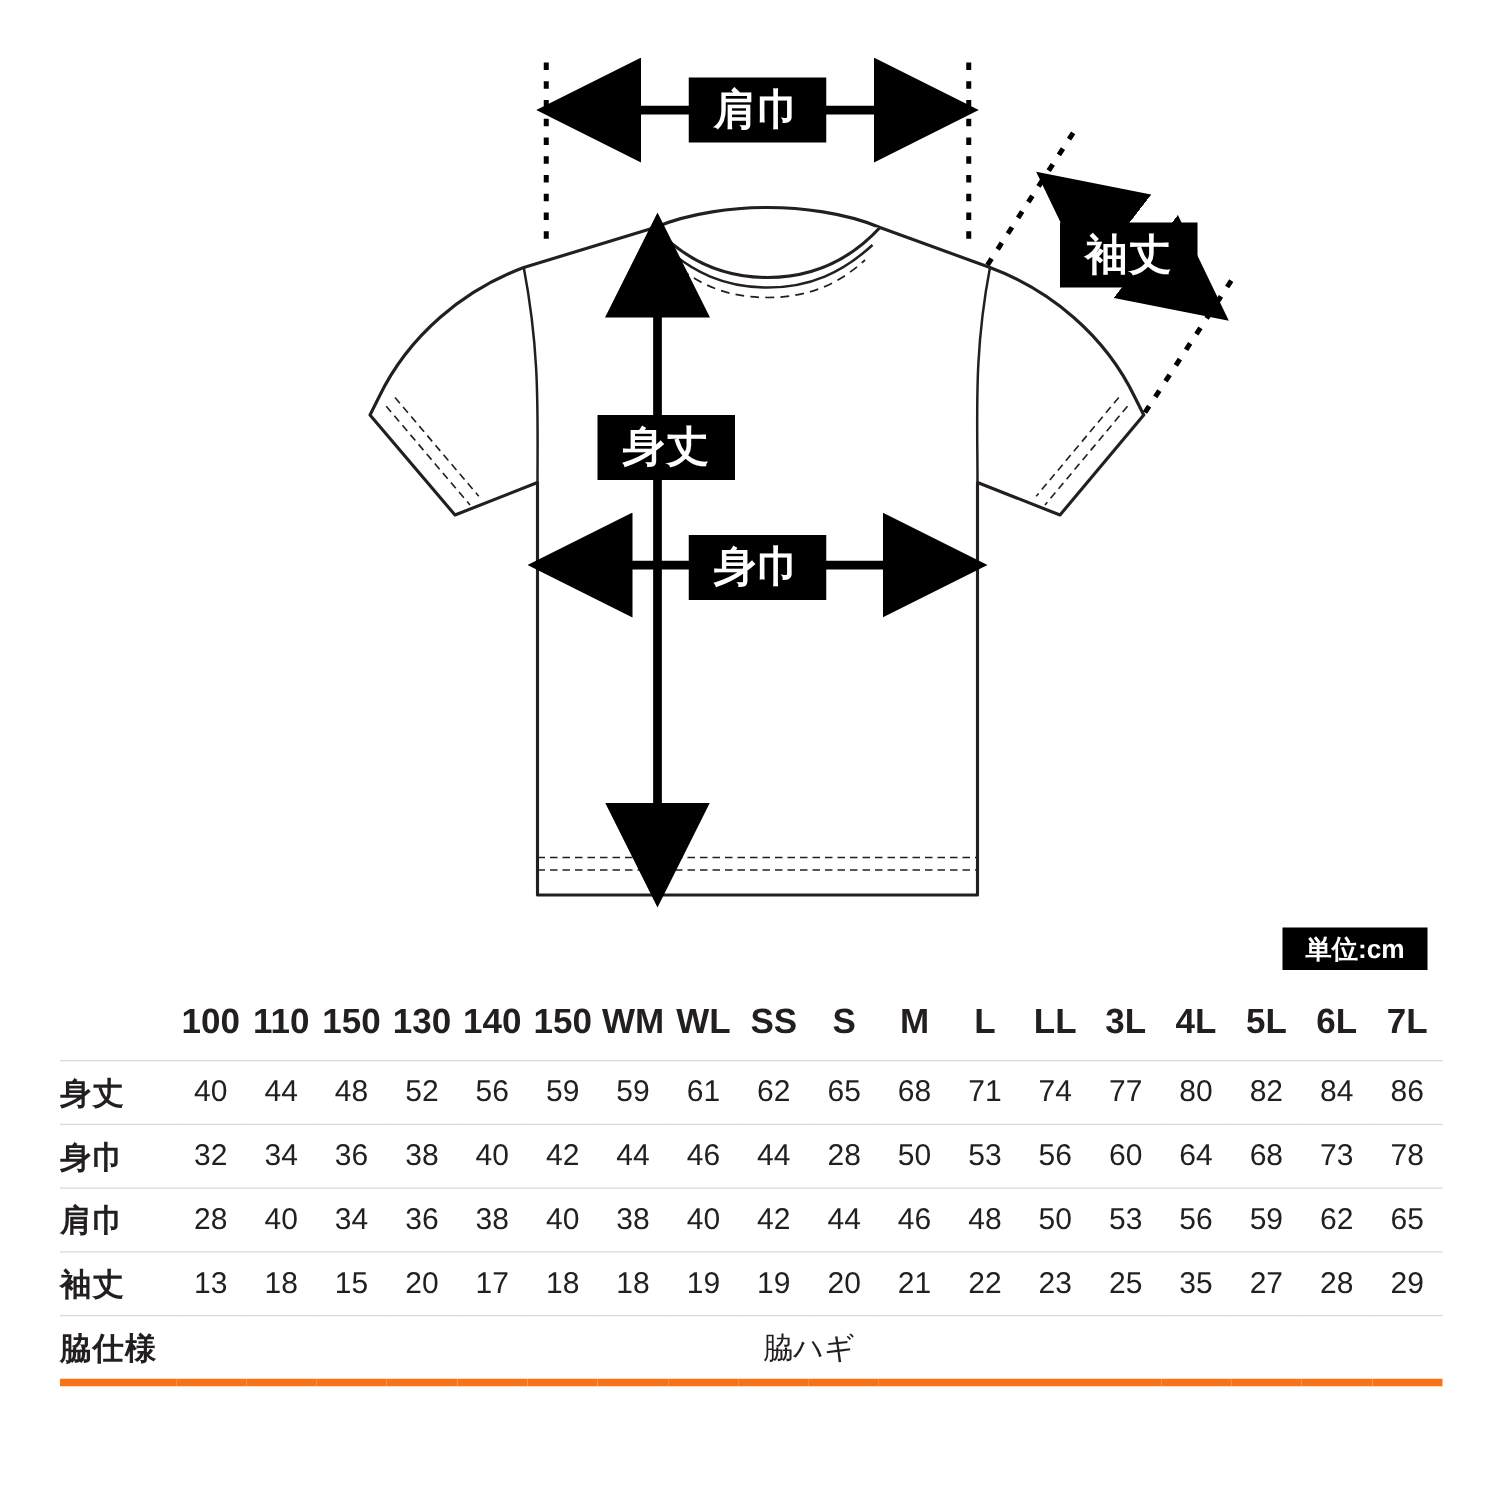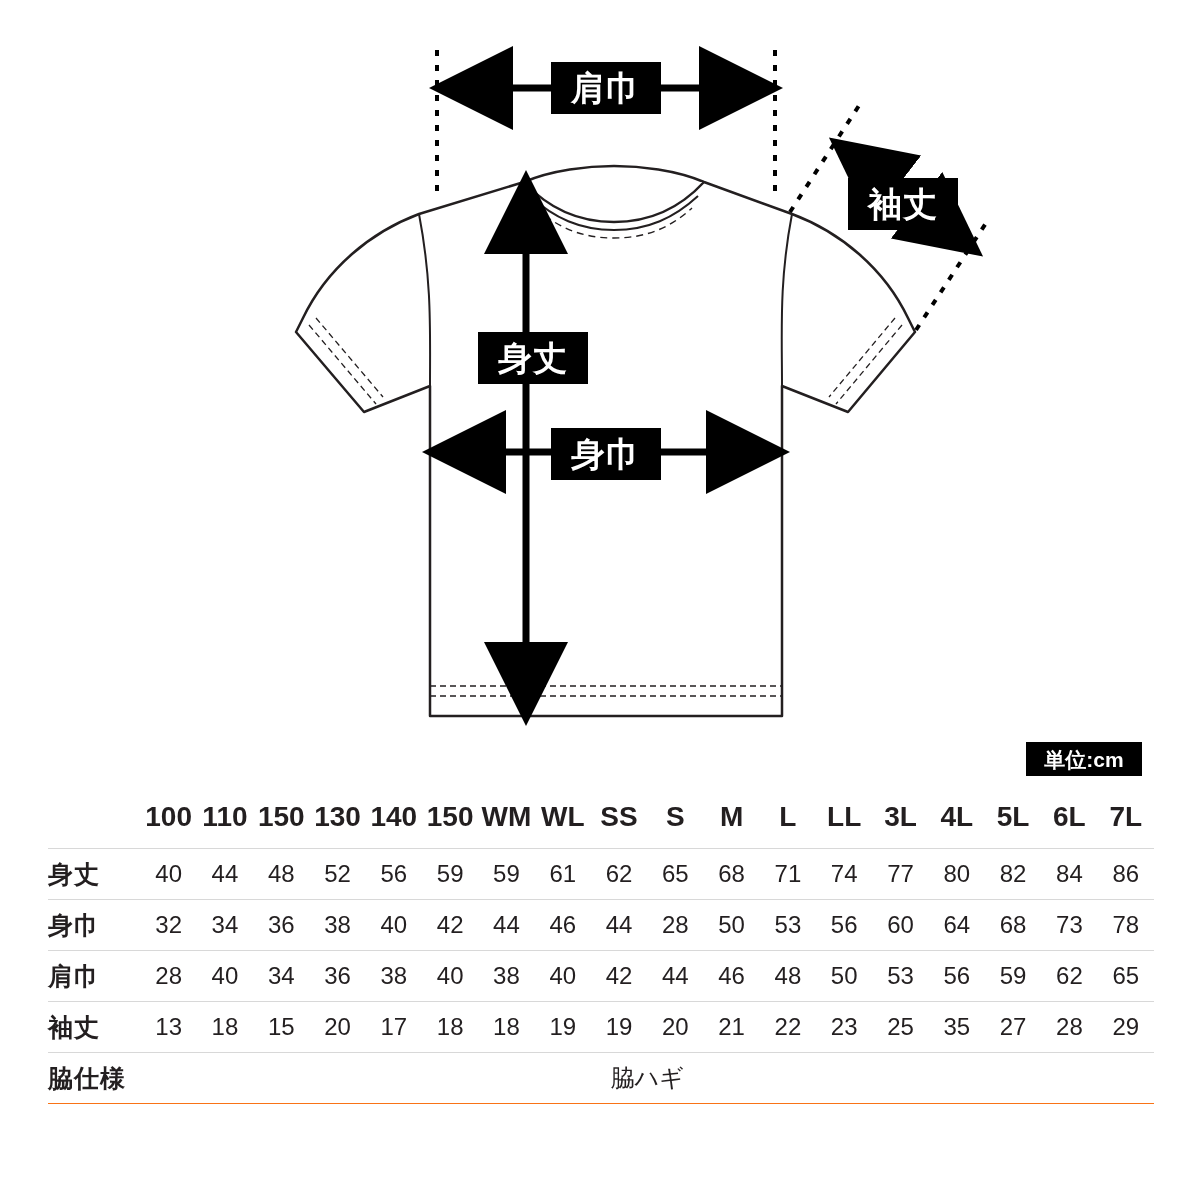--- a/index.html
+++ b/index.html
@@ -78,21 +78,21 @@
     vertical-align: middle;
   }
   #size-table thead th {
     font-size: 28px;
     padding-bottom: 6px;
   }
   #size-table tbody tr {
     border-top: 1px solid #d8d8d8;
   }
   #size-table tbody tr:last-child {
-    border-bottom: 1px solid #f97316;
+    border-bottom: 6px solid #f97316;
   }
   #size-table th.rowhead {
     text-align: left;
     width: 92px;
     font-size: 25px;
     letter-spacing: 1px;
   }
   #size-table td {
     font-weight: normal;
     font-size: 24px;

